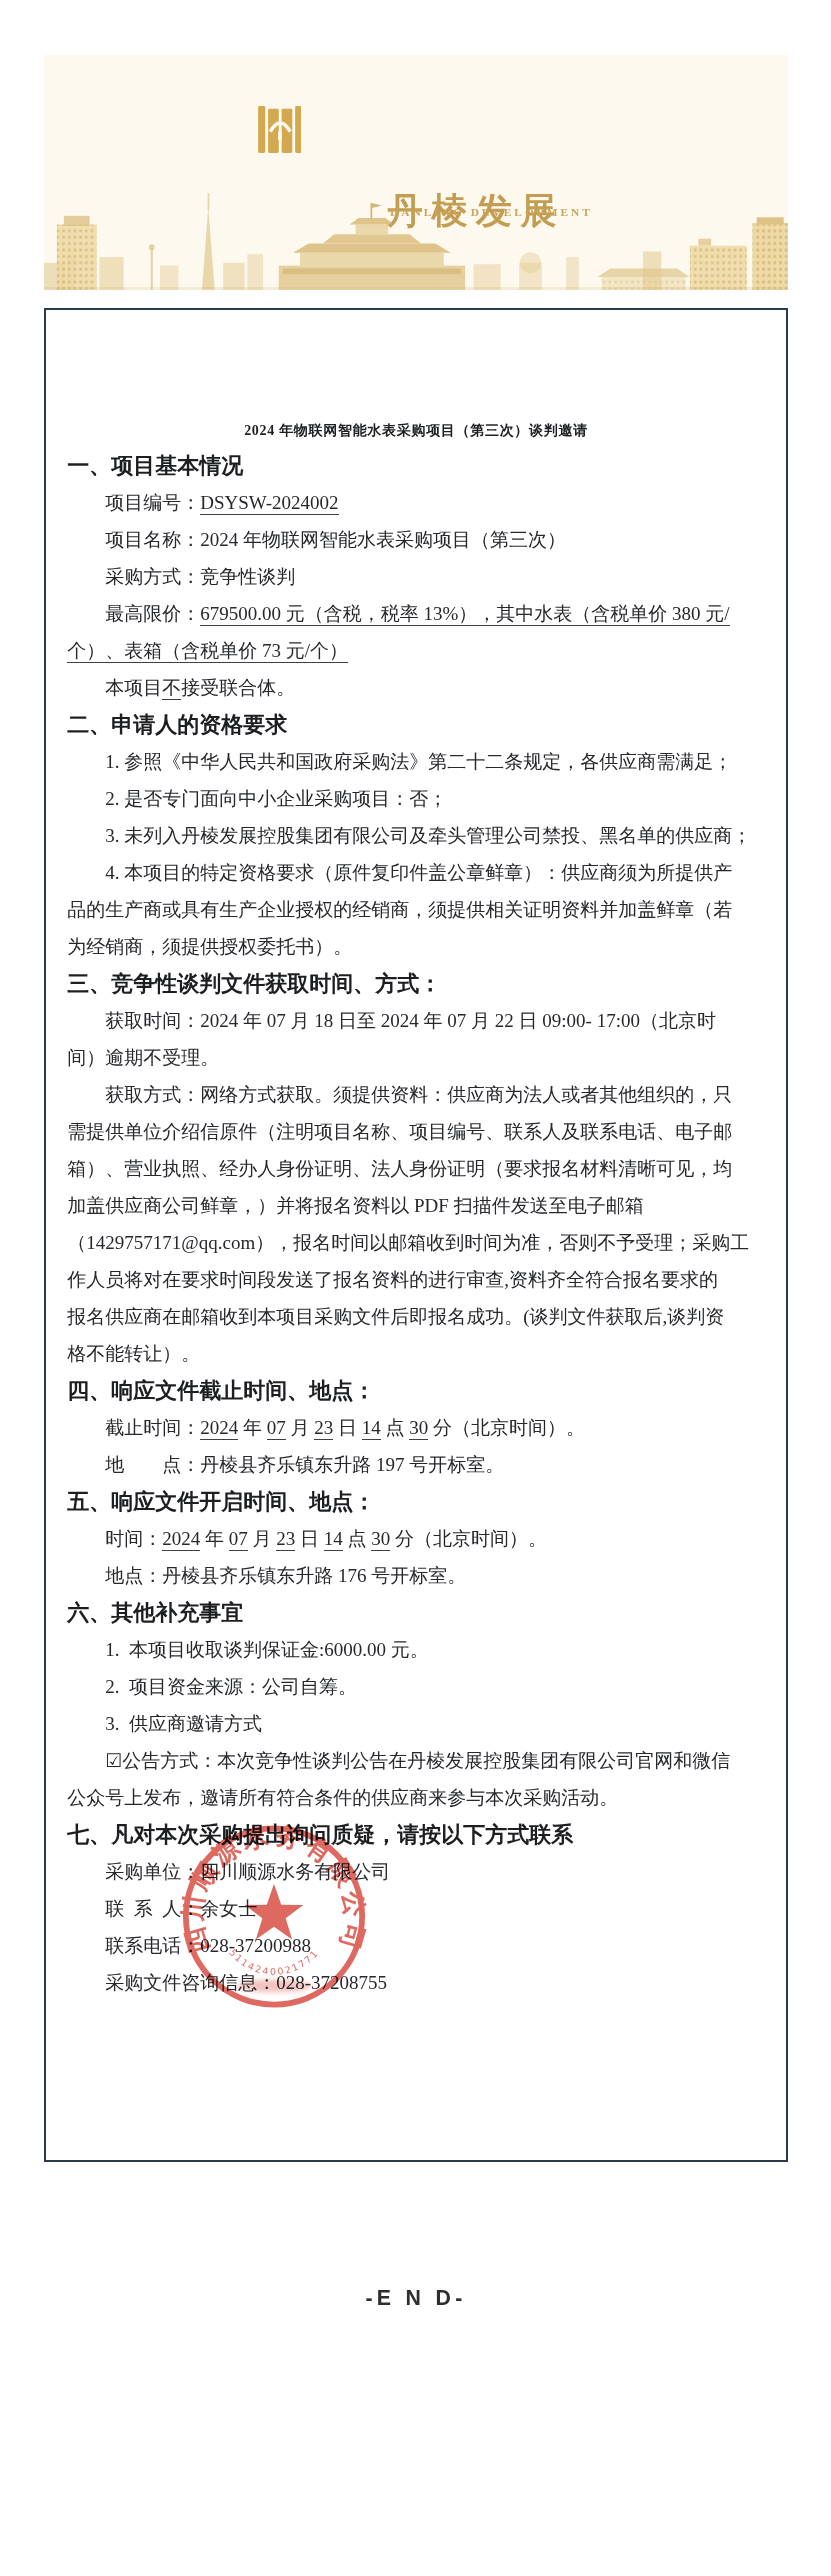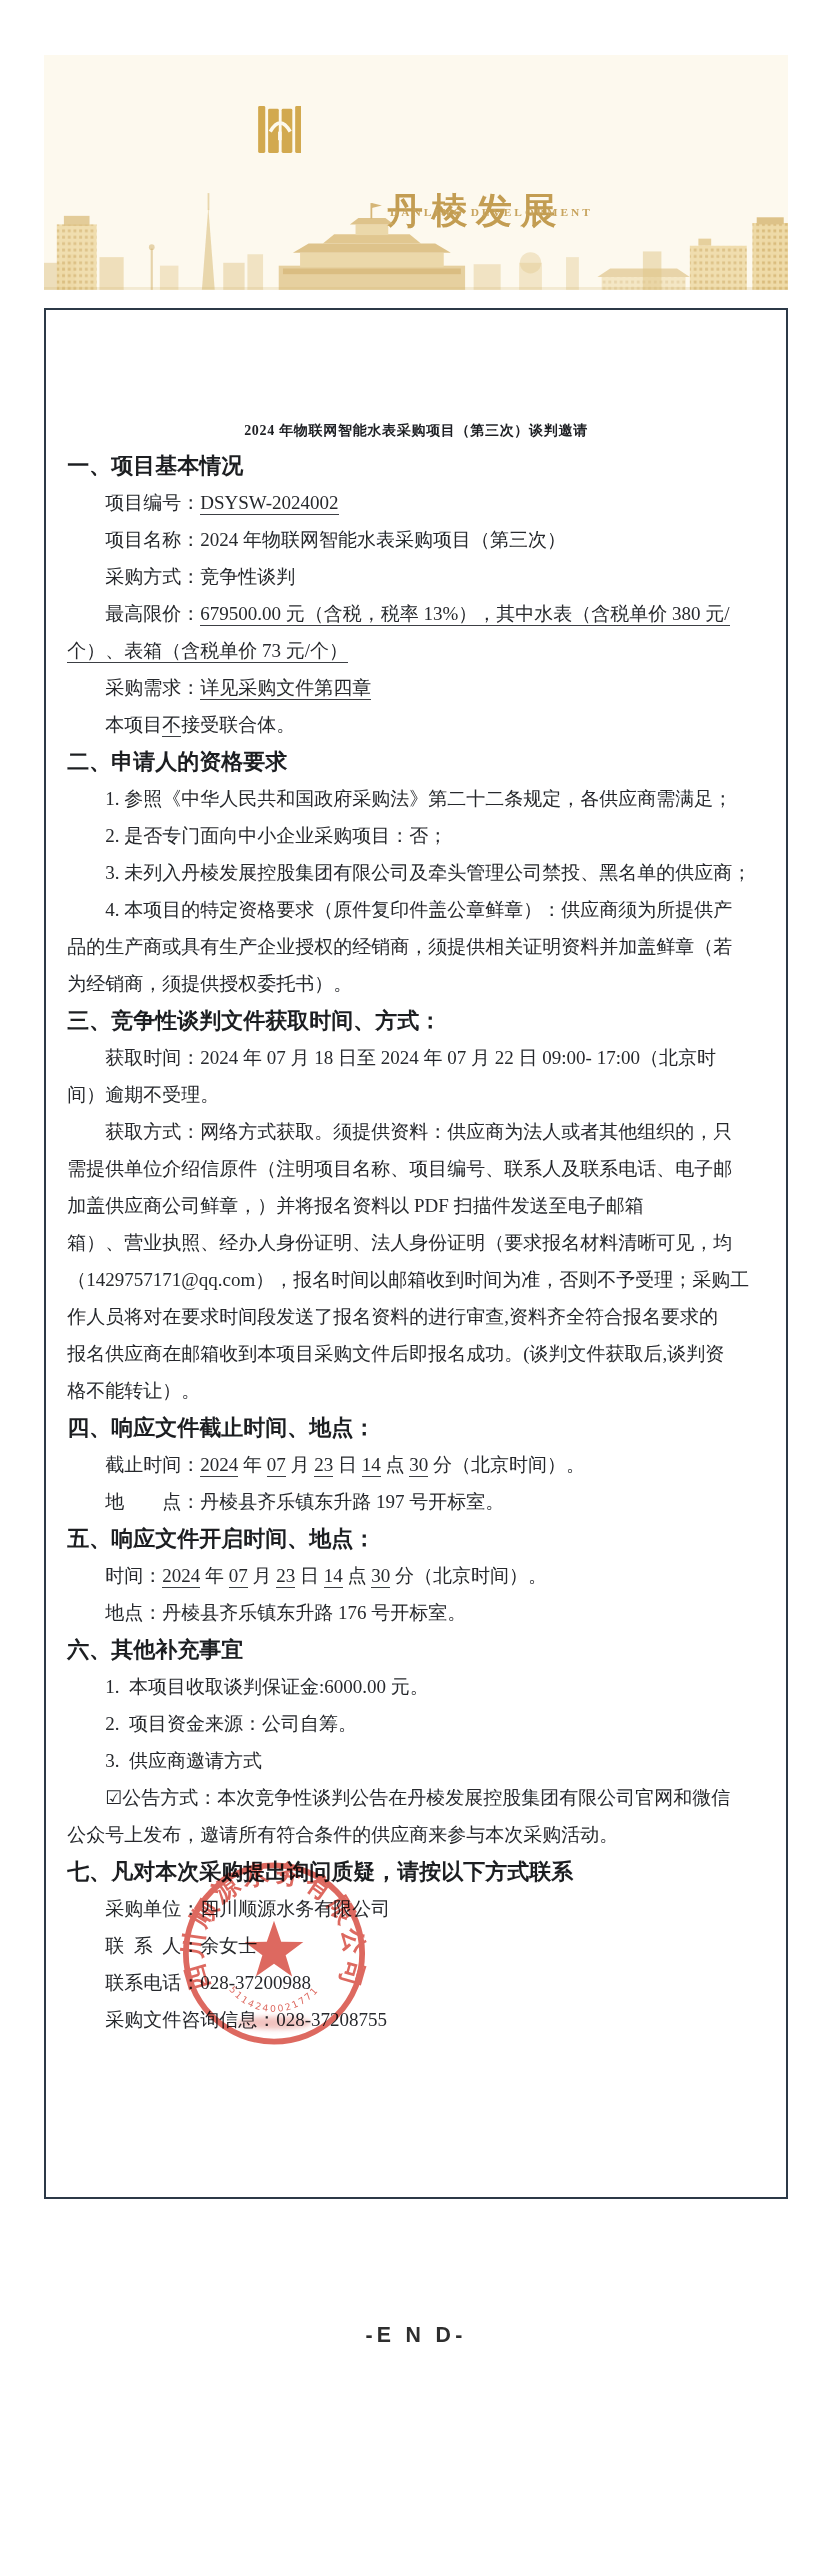--- a/index.html
+++ b/index.html
@@ -119,21 +119,20 @@
     <h1 class="title">2024 年物联网智能水表采购项目（第三次）谈判邀请</h1>
 
     <section>
       <h2 class="hd first">一、项目基本情况</h2>
       <div>
           <p class="ln ind"><span>项目编号：</span><span class="u">DSYSW-2024002</span></p>
           <p class="ln ind"><span>项目名称：2024 年物联网智能水表采购项目（第三次）</span></p>
           <p class="ln ind"><span>采购方式：竞争性谈判</span></p>
           <p class="ln ind"><span>最高限价：</span><span class="u">679500.00 元（含税，税率 13%），其中水表（含税单价 380 元/</span></p>
           <p class="ln"><span class="u">个）、表箱（含税单价 73 元/个）</span></p>
-          <p class="ln ind"><span>采购需求：</span><span class="u">详见采购文件第四章</span></p>
           <p class="ln ind"><span>本项目</span><span class="u">不</span><span>接受联合体。</span></p>
         </div>
     </section>
 
     <section>
       <h2 class="hd">二、申请人的资格要求</h2>
       <div>
           <p class="ln ind"><span>1. 参照《中华人民共和国政府采购法》第二十二条规定，各供应商需满足；</span></p>
           <p class="ln ind"><span>2. 是否专门面向中小企业采购项目：否；</span></p>
           <p class="ln ind"><span>3. 未列入丹棱发展控股集团有限公司及牵头管理公司禁投、黑名单的供应商；</span></p>
@@ -143,22 +142,22 @@
         </div>
     </section>
 
     <section>
       <h2 class="hd">三、竞争性谈判文件获取时间、方式：</h2>
       <div>
           <p class="ln ind"><span>获取时间：2024 年 07 月 18 日至 2024 年 07 月 22 日 09:00- 17:00（北京时</span></p>
           <p class="ln"><span>间）逾期不受理。</span></p>
           <p class="ln ind"><span>获取方式：网络方式获取。须提供资料：供应商为法人或者其他组织的，只</span></p>
           <p class="ln"><span>需提供单位介绍信原件（注明项目名称、项目编号、联系人及联系电话、电子邮</span></p>
+          <p class="ln"><span>箱）、营业执照、经办人身份证明、法人身份证明（要求报名材料清晰可见，均</span></p>
           <p class="ln"><span>加盖供应商公司鲜章，）并将报名资料以 PDF 扫描件发送至电子邮箱</span></p>
-          <p class="ln"><span>箱）、营业执照、经办人身份证明、法人身份证明（要求报名材料清晰可见，均</span></p>
           <p class="ln"><span>（1429757171@qq.com），报名时间以邮箱收到时间为准，否则不予受理；采购工</span></p>
           <p class="ln"><span>作人员将对在要求时间段发送了报名资料的进行审查,资料齐全符合报名要求的</span></p>
           <p class="ln"><span>报名供应商在邮箱收到本项目采购文件后即报名成功。(谈判文件获取后,谈判资</span></p>
           <p class="ln"><span>格不能转让）。</span></p>
         </div>
     </section>
 
     <section>
       <h2 class="hd gap">四、响应文件截止时间、地点：</h2>
       <div>

